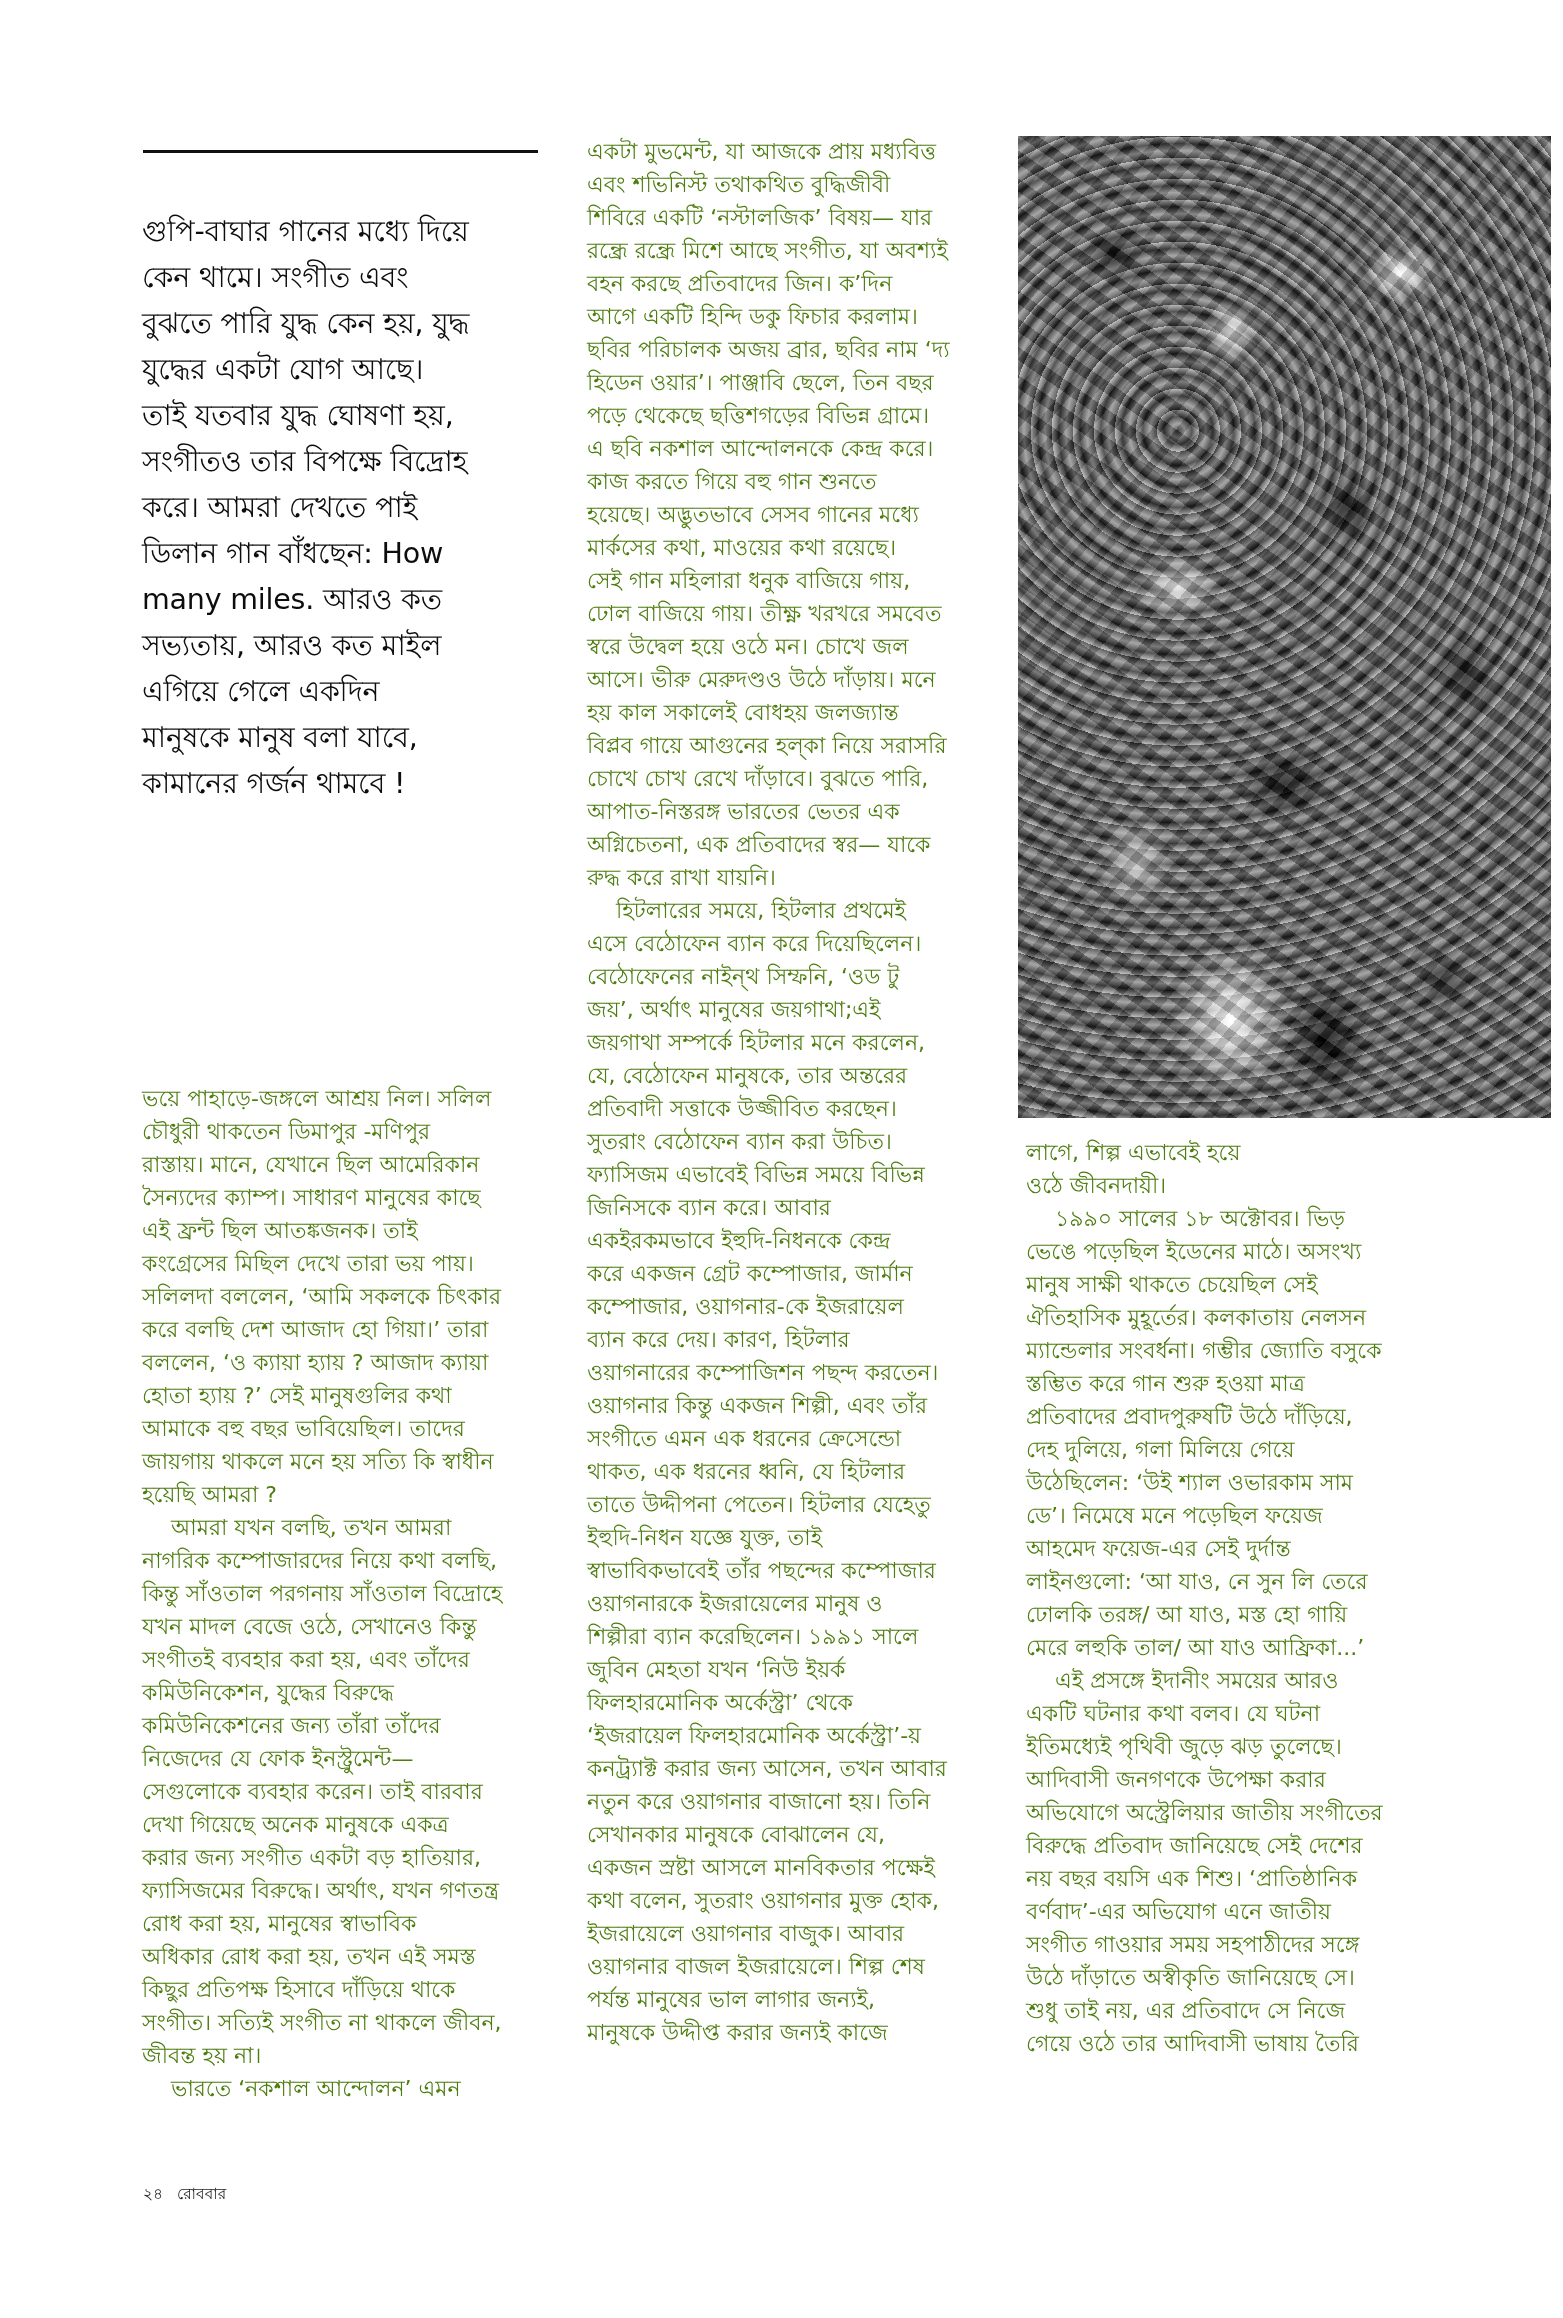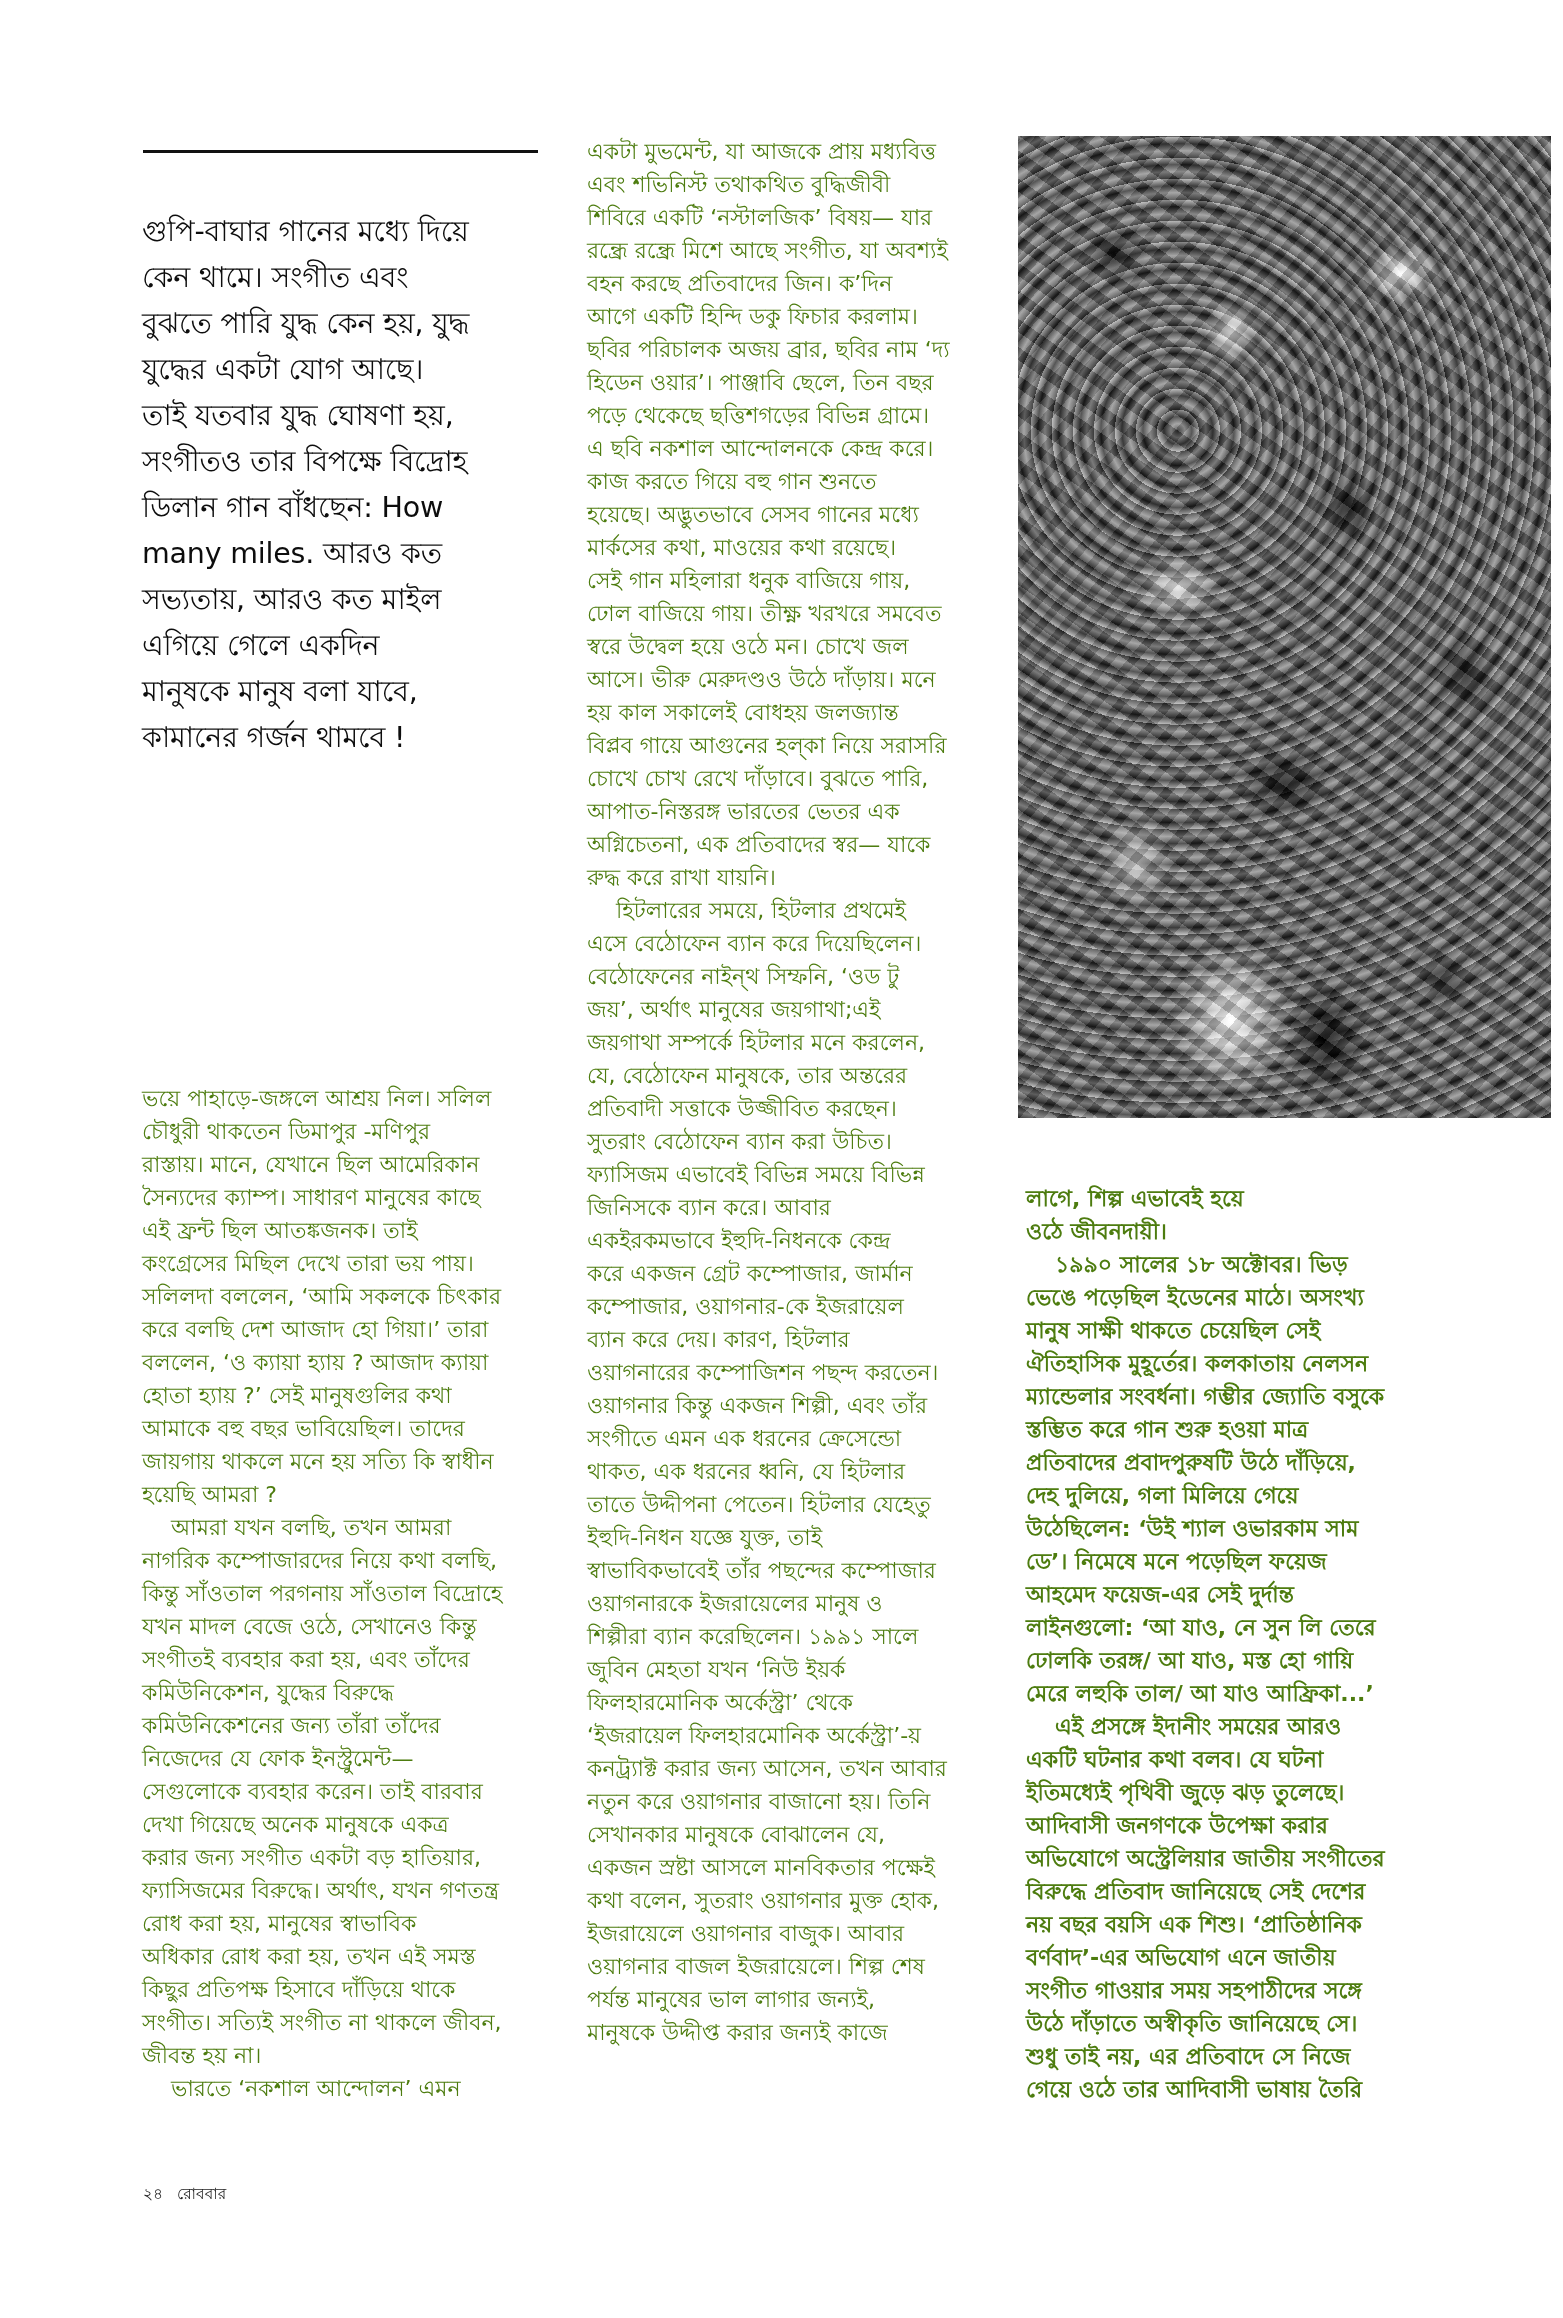--- a/index.html
+++ b/index.html
@@ -17,21 +17,21 @@
   }
   .pull .ln { display: block; white-space: nowrap; }
   .body-text {
     font-family: "DejaVu Sans", "Liberation Sans", sans-serif;
     font-size: 22px; line-height: 33px; color: #4d7c0f;
   }
   .body-text .ln { display: block; white-space: nowrap; }
   .body-text .ln.indent { padding-left: 29px; }
   #left-col { left: 142px; top: 1082px; width: 408px; }
   #mid-col { left: 587px; top: 135px; width: 416px; }
-  #right-col { left: 1026px; top: 1182px; width: 416px; font-weight: bold; }
+  #right-col { left: 1026px; top: 1136px; width: 416px; }
   .photo {
     position: absolute; left: 1018px; top: 136px; width: 533px; height: 982px;
     background:
       radial-gradient(ellipse 46px 38px at 18% 12%, #1a1a1a 0%, transparent 70%),
       radial-gradient(ellipse 38px 46px at 40% 20%, #e8e8e8 0%, transparent 70%),
       radial-gradient(ellipse 54px 42px at 72% 14%, #f0f0f0 0%, transparent 70%),
       radial-gradient(ellipse 42px 54px at 62% 38%, #0f0f0f 0%, transparent 70%),
       radial-gradient(ellipse 62px 46px at 30% 46%, #d9d9d9 0%, transparent 70%),
       radial-gradient(ellipse 46px 62px at 84% 55%, #1e1e1e 0%, transparent 70%),
       radial-gradient(ellipse 69px 54px at 50% 66%, #111 0%, transparent 70%),
@@ -61,20 +61,21 @@
 
 <div class="rule"></div>
 
 <div class="pull" id="pull-quote">
     <span class="ln">গুপি-বাঘার গানের মধ্যে দিয়ে</span>
     <span class="ln">কেন থামে। সংগীত এবং</span>
     <span class="ln">বুঝতে পারি যুদ্ধ কেন হয়, যুদ্ধ</span>
     <span class="ln">যুদ্ধের একটা যোগ আছে।</span>
     <span class="ln">তাই যতবার যুদ্ধ ঘোষণা হয়,</span>
     <span class="ln">সংগীতও তার বিপক্ষে বিদ্রোহ</span>
+    <span class="ln">করে। আমরা দেখতে পাই</span>
     <span class="ln">ডিলান গান বাঁধছেন: How</span>
     <span class="ln">many miles. আরও কত</span>
     <span class="ln">সভ্যতায়, আরও কত মাইল</span>
     <span class="ln">এগিয়ে গেলে একদিন</span>
     <span class="ln">মানুষকে মানুষ বলা যাবে,</span>
     <span class="ln">কামানের গর্জন থামবে !</span>
   </div>
 
 <div class="col body-text" id="left-col">
     <span class="ln">ভয়ে পাহাড়ে-জঙ্গলে আশ্রয় নিল। সলিল</span>

